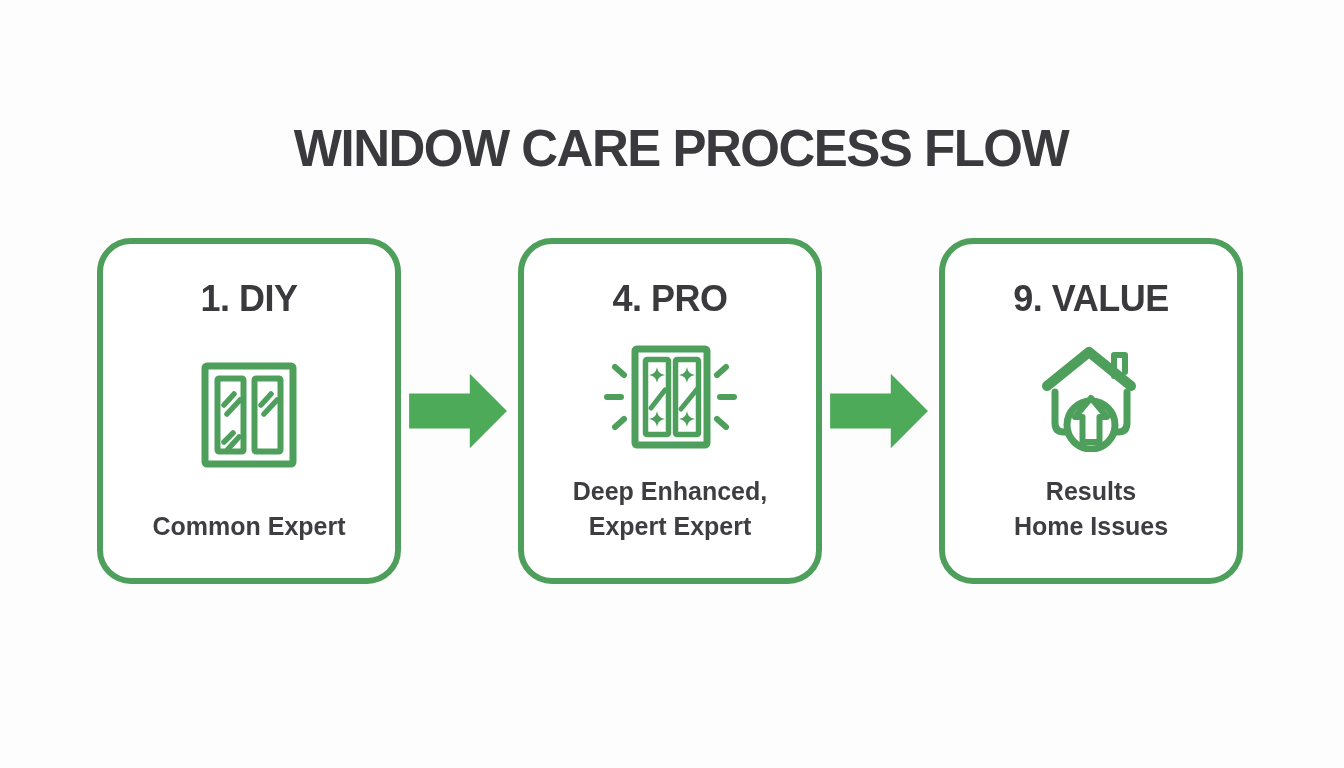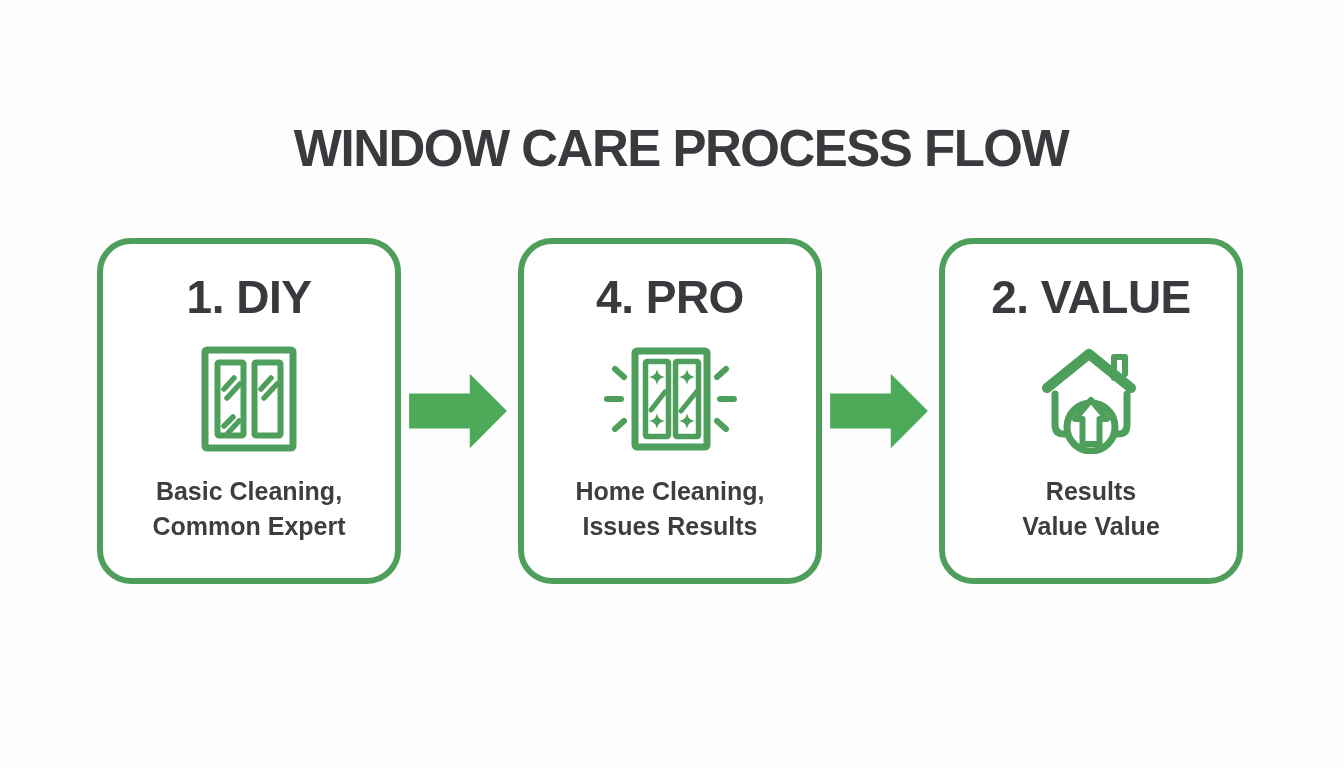--- a/index.html
+++ b/index.html
@@ -29,22 +29,22 @@
   }
   .step-card{
     width:304px;flex:0 0 304px;
     border:6px solid var(--green-line);
     border-radius:34px;
     background:#ffffff;
     display:flex;flex-direction:column;align-items:center;
     padding:22px 10px 26px;
   }
   .step-heading{
-    margin:4px 0 0;
-    font-size:46px;font-weight:800;letter-spacing:-0.5px;
+    margin:12px 0 0;
+    font-size:36px;font-weight:800;letter-spacing:-0.5px;
     color:var(--heading-ink);
   }
   .step-icon{
     flex:1;display:flex;align-items:center;justify-content:center;
     color:var(--green-line);
   }
   .step-icon svg{display:block;}
   .step-caption{
     margin:0 0 8px;text-align:center;
     font-size:25px;line-height:35px;font-weight:600;
@@ -76,21 +76,20 @@
           <rect x="53.5" y="16.5" width="26" height="73" rx="1.5" stroke-width="6"></rect>
           <path d="M23 43 L33 32" stroke-width="5.5"></path>
           <path d="M26 52 L39 38" stroke-width="5.5"></path>
           <path d="M23 80 L32 71" stroke-width="5.5"></path>
           <path d="M27 87 L38 75" stroke-width="5.5"></path>
           <path d="M60 43 L70 32" stroke-width="5.5"></path>
           <path d="M63 52 L76 38" stroke-width="5.5"></path>
         </svg>
       </div>
       <p class="step-caption">
-        <span>Basic Cleaning,</span>
         <span>Common Expert</span>
       </p>
     </section>
 
     <div class="connector">
       <svg width="102" height="90" viewBox="0 0 104 92">
         <polygon points="0,28 62,28 62,8 100,46 62,84 62,64 0,64" fill="currentColor"></polygon>
       </svg>
     </div>
 
@@ -109,43 +108,43 @@
           <path d="M92 66 C93 71 95 73 100 74 C95 75 93 77 92 82 C91 77 89 75 84 74 C89 73 91 71 92 66 Z" fill="currentColor" stroke="none"></path>
           <path d="M20 22 L29 30" stroke-width="6"></path>
           <path d="M12 52 L26 52" stroke-width="6"></path>
           <path d="M20 82 L29 74" stroke-width="6"></path>
           <path d="M131 22 L122 30" stroke-width="6"></path>
           <path d="M139 52 L125 52" stroke-width="6"></path>
           <path d="M131 82 L122 74" stroke-width="6"></path>
         </svg>
       </div>
       <p class="step-caption">
-        <span>Home Cleaning,</span>
-        <span>Issues Results</span>
+        <span>Deep Enhanced,</span>
+        <span>Expert Expert</span>
       </p>
     </section>
 
     <div class="connector">
       <svg width="102" height="90" viewBox="0 0 104 92">
         <polygon points="0,28 62,28 62,8 100,46 62,84 62,64 0,64" fill="currentColor"></polygon>
       </svg>
     </div>
 
     <section class="step-card">
-      <h2 class="step-heading">2. VALUE</h2>
+      <h2 class="step-heading">9. VALUE</h2>
       <div class="step-icon">
         <svg width="100" height="110" viewBox="0 0 100 110" fill="none" stroke="currentColor" stroke-linecap="round" stroke-linejoin="round">
           <path d="M73 34 V13 H84 V30" stroke-width="6"></path>
           <path d="M6 44 L48 10 L90 44" stroke-width="10"></path>
           <path d="M14 50 V81 Q14 90 23 90 L30 90" stroke-width="7"></path>
           <path d="M86 50 V81 Q86 90 77 90 L70 90" stroke-width="7"></path>
           <circle cx="50" cy="83" r="24" stroke-width="7" fill="#ffffff"></circle>
           <path d="M50 56 L66 75 H58.5 V100 H41.5 V75 H34 Z" stroke-width="6" fill="#ffffff"></path>
         </svg>
       </div>
       <p class="step-caption">
         <span>Results</span>
-        <span>Value Value</span>
+        <span>Home Issues</span>
       </p>
     </section>
 
   </div>
 </div>
 
 </body></html>

